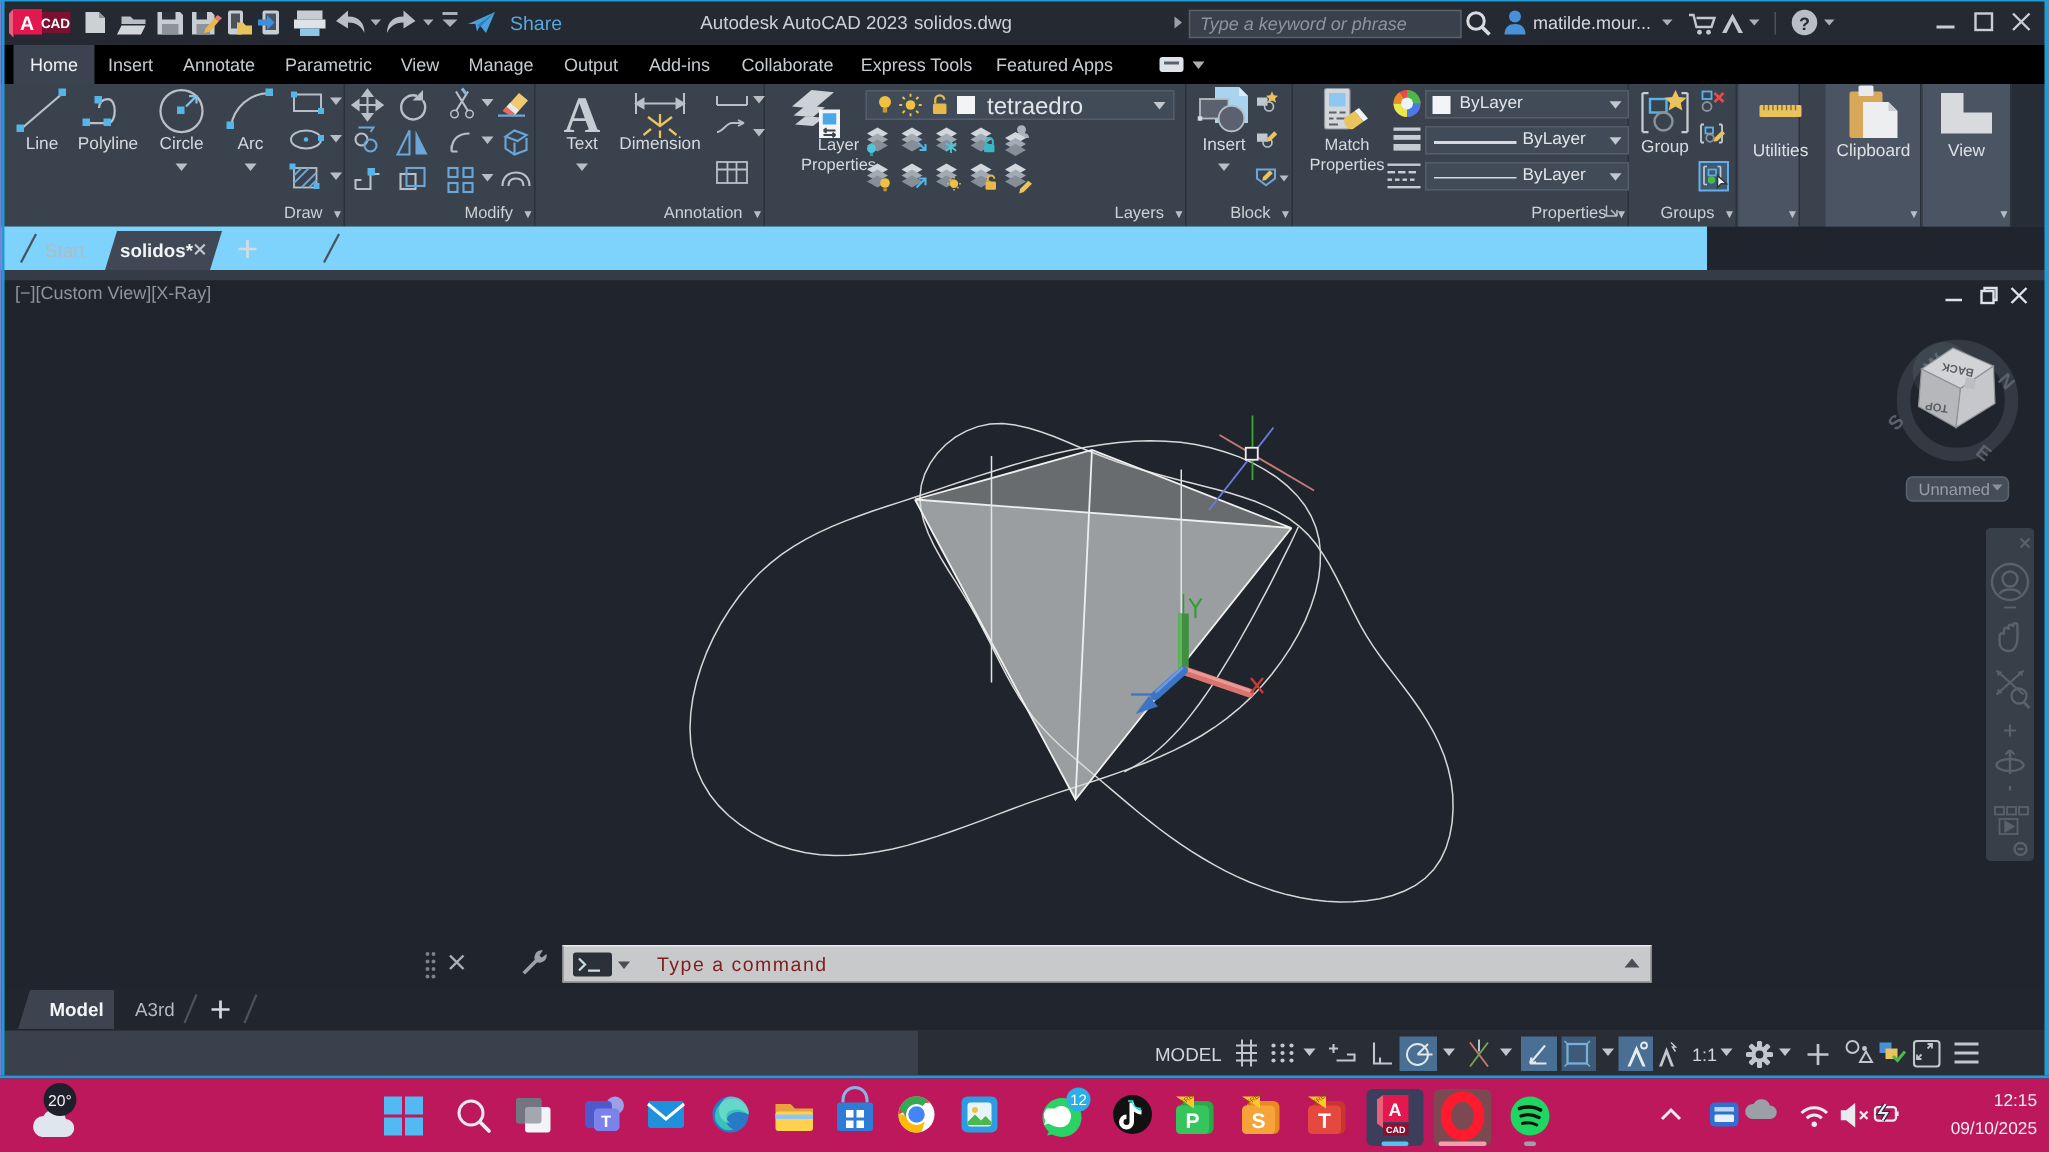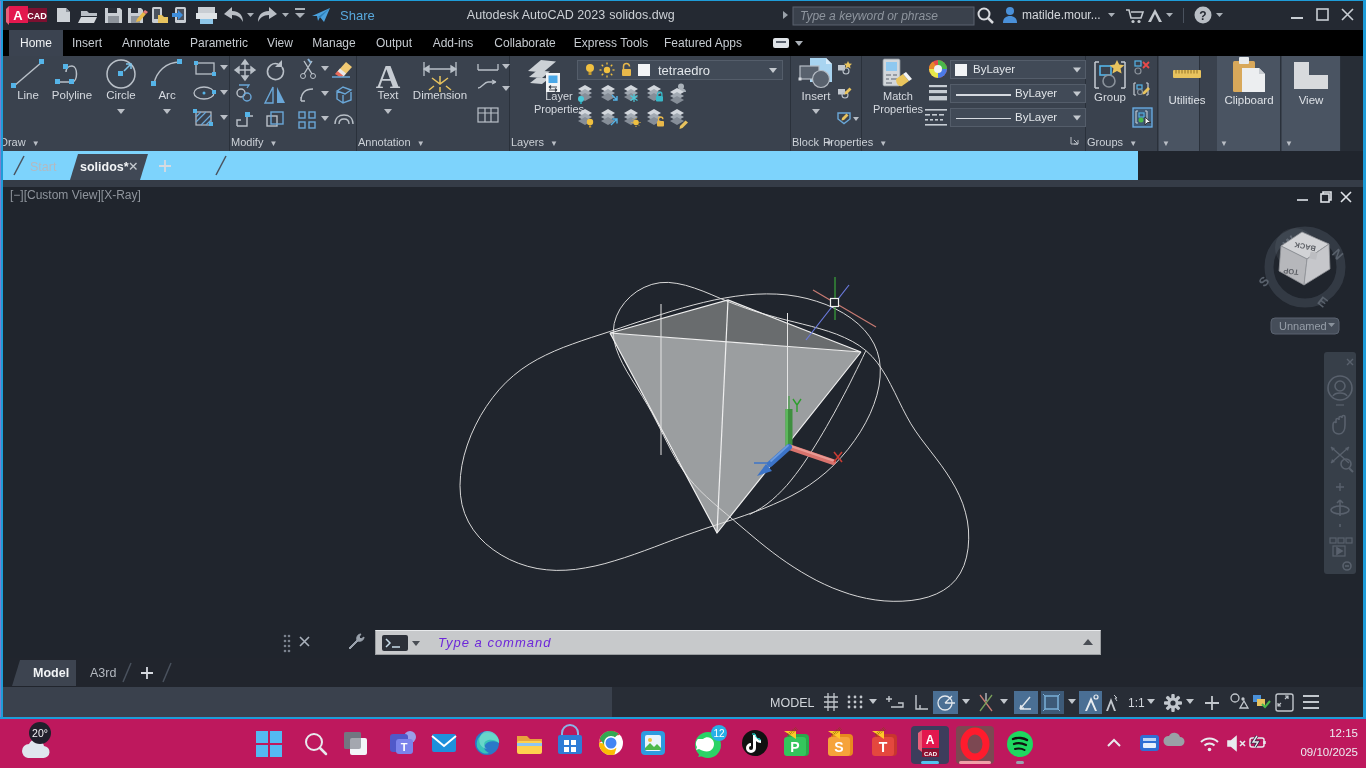--- a/index.html
+++ b/index.html
@@ -3,21 +3,21 @@
 <style>
 *{margin:0;padding:0;box-sizing:border-box}
 html,body{width:1366px;height:768px;overflow:hidden;background:#20252d;font-family:"Liberation Sans",sans-serif}
 .abs{position:absolute}
 #win{position:absolute;left:0;top:0;width:1366px;height:768px}
 #titlebar{position:absolute;left:0;top:0;width:1366px;height:30px;background:#242932}
 #tabrow{position:absolute;left:0;top:30px;width:1366px;height:26px;background:#000000}
 #ribbon{position:absolute;left:0;top:56px;width:1366px;height:95px;background:#3a424e}
 .panel{position:absolute;top:0;height:95px;background:#3a424e;border-right:1px solid #2a313b}
 .panel.lite{background:#4a5462}
-.plabel{position:absolute;bottom:3px;left:0;right:0;text-align:left;font-size:11px;color:#ccd1d7}
+.plabel{position:absolute;bottom:3px;left:0;right:0;text-align:right;font-size:11px;color:#ccd1d7}
 .plabel .dn{font-size:8px;color:#b9bec5;margin-left:3px}
 #filetabs{position:absolute;left:0;top:151px;width:1138px;height:29px;background:#7dd3fc}
 #dwgstrip{position:absolute;left:0;top:180px;width:1366px;height:7px;background:#353c47}
 #canvas{position:absolute;left:0;top:187px;width:1366px;height:471px;background:#20252d}
 #layouttabs{position:absolute;left:0;top:658px;width:1366px;height:29px;background:#21252d}
 #statusbar{position:absolute;left:0;top:687px;width:1366px;height:30px;background:#3a414d}
 #statusright{position:absolute;left:612px;top:0px;width:754px;height:30px;background:#282d36}
 #blueline{position:absolute;left:0;top:717px;width:1366px;height:2px;background:#1e9cd8}
 #taskbar{position:absolute;left:0;top:719px;width:1366px;height:49px;background:#be185d}
 .tabname{position:absolute;top:0;height:26px;line-height:26px;font-size:12px;color:#c6cbd1;text-align:center}
@@ -261,21 +261,21 @@
               <line x1="34.5" y1="9" x2="36.5" y2="9"></line>
               <line x1="23.7" y1="3.7" x2="25.2" y2="5.2"></line>
               <line x1="32.8" y1="12.8" x2="34.3" y2="14.3"></line>
               <line x1="23.7" y1="14.3" x2="25.2" y2="12.8"></line>
               <line x1="32.8" y1="5.2" x2="34.3" y2="3.7"></line>
             </g>
    <rect x="44" y="8" width="9" height="7" rx="1" fill="#e8b84a"></rect>
             <path d="M45.5 8 v-2.5 a3 3 0 0 1 6 0" fill="none" stroke="#e8b84a" stroke-width="1.5"></path>
    <rect x="60" y="3" width="12" height="12" fill="#f2f4f6"></rect>
   </svg>
-  <span style="position:absolute;left:80px;top:2px;font-size:13px">tetraedro</span>
+  <span style="position:absolute;left:80px;top:2px;font-size:16px">tetraedro</span>
   <svg width="12" height="18" style="position:absolute;right:3px;top:0">
             <path d="M2 7 h8 l-4 5 Z" fill="#c3c8ce"></path>
           </svg>
  </div>
  <svg width="280" height="95" style="position:absolute;left:0;top:0">
   <defs>
    <g id="lstk">
               <path d="M0 4 l7-4 7 4 -7 4Z" fill="#d2d7dd"></path>
               <path d="M0 8 l7-4 7 4 -7 4Z" fill="#a2aab3"></path>
               <path d="M0 12 l7-4 7 4 -7 4Z" fill="#868e98"></path>
@@ -623,21 +623,21 @@
   <path d="M300 637 l9 9 m0-9 l-9 9" stroke="#aab2bc" stroke-width="1.6"></path>
   <path d="M349 648 l8-8 c-1-3 1-6 4-6 l-2 3 2 2 3-2 c0 3-3 5-6 4 l-8 8Z" fill="#9aa2ac" stroke="#9aa2ac"></path>
  </svg>
 
  <div class="abs" style="left:375px;top:443px;width:726px;height:25px;background:#c7c9cb;border:1px solid #9a9da0;border-top-color:#e8eaec">
   <div class="abs" style="left:6px;top:4px;width:26px;height:16px;background:#2c3038;border-radius:2px"></div>
   <svg width="40" height="24" style="position:absolute;left:6px;top:4px">
           <path d="M4 4 l4 4 -4 4 M10 12 h8" stroke="#c8dce8" stroke-width="1.5" fill="none"></path>
           <path d="M30 6 h8 l-4 5Z" fill="#4a4e55"></path>
         </svg>
-  <span style="position:absolute;left:62px;top:4px;font-size:13px;font-style:italic;color:#6d28d9;letter-spacing:1px">Type a command</span>
+  <span style="position:absolute;left:62px;top:4px;font-size:13px;color:#7f1d1d;letter-spacing:1px">Type a command</span>
   <svg width="16" height="24" style="position:absolute;right:4px;top:0">
           <path d="M3 14 l5-6 5 6Z" fill="#4a4e55"></path>
         </svg>
  </div>
 </div>
 
 <div id="layouttabs">
  <svg width="260" height="29" style="position:absolute;left:0;top:0">
   <path d="M20 2 h56 v26 h-64 Z" fill="#3d4450"></path>
   <text x="33" y="19" fill="#f2f4f6" font-size="12.5" font-weight="bold">Model</text>

